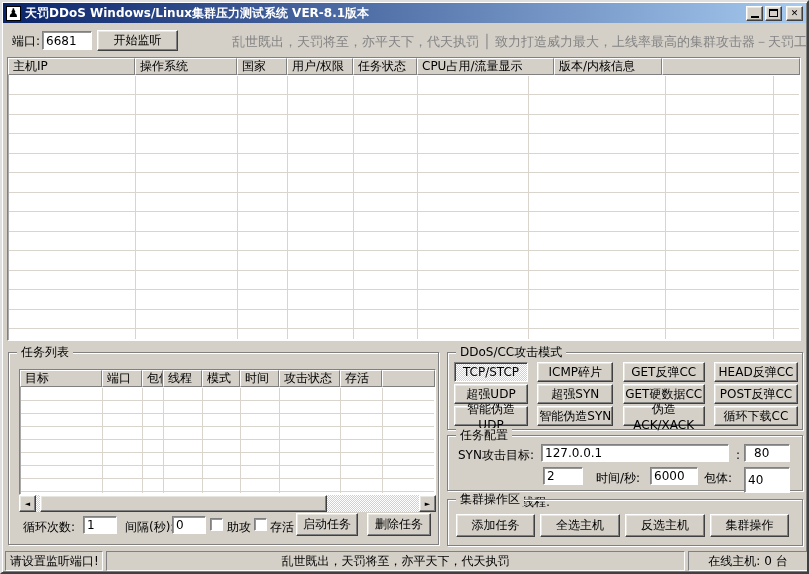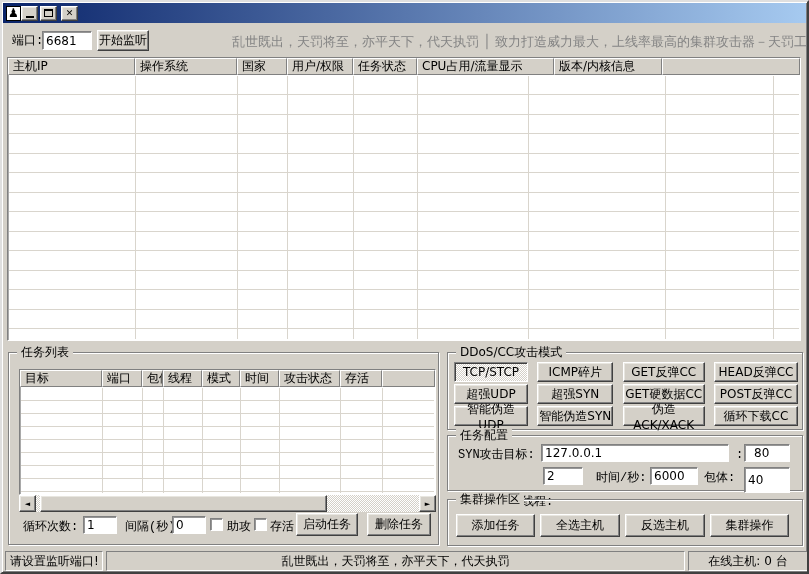--- a/index.html
+++ b/index.html
@@ -19,21 +19,21 @@
   .btn.sel {
     border-color:#808080 #fff #fff #808080;
     box-shadow:inset 1px 1px 0 #404040;
     background-image:
       linear-gradient(45deg,#d4d0c8 25%,transparent 25%,transparent 75%,#d4d0c8 75%),
       linear-gradient(45deg,#d4d0c8 25%,#fff 25%,#fff 75%,#d4d0c8 75%);
     background-size:2px 2px; background-position:0 0,1px 1px;
   }
   .group { position:absolute; border:1px solid #808080; box-shadow:inset 1px 1px 0 #fff, 1px 1px 0 #fff; }
   .legend { position:absolute; top:-8px; left:8px; background:#d4d0c8; padding:0 4px; font-size:12px; line-height:14px; }
-  .lbl { position:absolute; font-size:12px; line-height:14px; white-space:nowrap;font-family:Liberation Mono, monospace; }
+  .lbl { position:absolute; font-size:12px; line-height:14px; white-space:nowrap; }
   input.field { position:absolute; border:1px solid; border-color:#808080 #fff #fff #808080; box-shadow:inset 1px 1px 0 rgba(64,64,64,.55); background:#fff; font-size:12px; padding:1px 3px; outline:none; }
   
   #titlebar { position:absolute; left:1px; top:1px; right:1px; height:20px;
     background:linear-gradient(to right,#0a246a,#a6caf0); display:flex; align-items:center; padding:0 3px; }
   #appicon { width:15px; height:15px; background:#fff; border:1px solid #000; color:#000; font-size:12px; line-height:13px; text-align:center; overflow:hidden; }
   #title { color:#fff; font-weight:bold; font-size:12px; margin-left:4px; flex:1; white-space:nowrap; overflow:hidden; }
   .wbtns { display:flex; gap:2px; }
   .wb { width:17px; height:15px; font-size:9px; font-weight:bold; line-height:1; }
   .wb.close { margin-left:2px; }
   .glyph-min { display:block; width:8px; height:2px; background:#000; margin-top:8px; }
@@ -68,36 +68,37 @@
   .panel { position:absolute; top:0; height:20px; border:1px solid; border-color:#808080 #fff #fff #808080; font-size:12px; line-height:18px; padding:0 4px; white-space:nowrap; overflow:hidden; background:#d4d0c8; }
   #banner { position:absolute; left:230px; top:31px; color:#848484; font-size:13px; white-space:nowrap; }
 </style>
 </head>
 <body>
 
 <div id="win">
 
   <div id="titlebar">
     <span id="appicon">♟</span>
+    <span id="title">天罚DDoS Windows/Linux集群压力测试系统 VER-8.1版本</span>
     <span class="wbtns">
       <button class="wb btn">
           <span class="glyph-min"></span>
         </button>
       <button class="wb btn">
           <span class="glyph-max"></span>
         </button>
       <button class="wb btn close">
           <span>✕</span>
         </button>
     </span>
   </div>
 
   <span class="lbl" style="left:10px;top:32px;">端口:</span>
   <input class="field" style="left: 40px; top: 29px; width: 50px; height: 19px;" value="6681">
-  <button class="btn" style="position:absolute;left:95px;top:28px;width:52px;height:21px;">开始监听</button>
+  <button class="btn" style="position:absolute;left:95px;top:28px;width:81px;height:21px;">开始监听</button>
   <span id="banner">乱世既出，天罚将至，亦平天下，代天执罚 │ 致力打造威力最大，上线率最高的集群攻击器－天罚工作室</span>
 
   <div class="lv" id="hosts" style="left:5px;top:55px;width:794px;height:284px;">
     <div class="lvh">
       <div class="hc w0">主机IP</div>
       <div class="hc w1">操作系统</div>
       <div class="hc w2">国家</div>
       <div class="hc w3">用户/权限</div>
       <div class="hc w4">任务状态</div>
       <div class="hc w6">CPU占用/流量显示</div>

